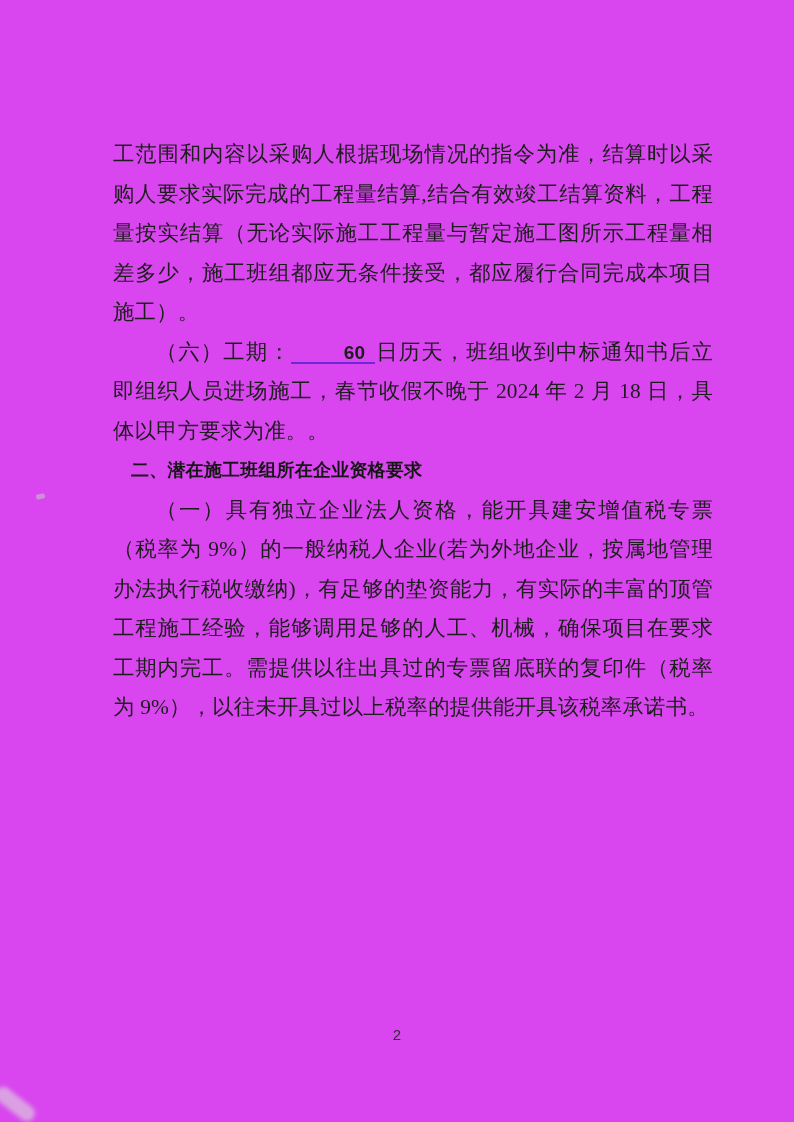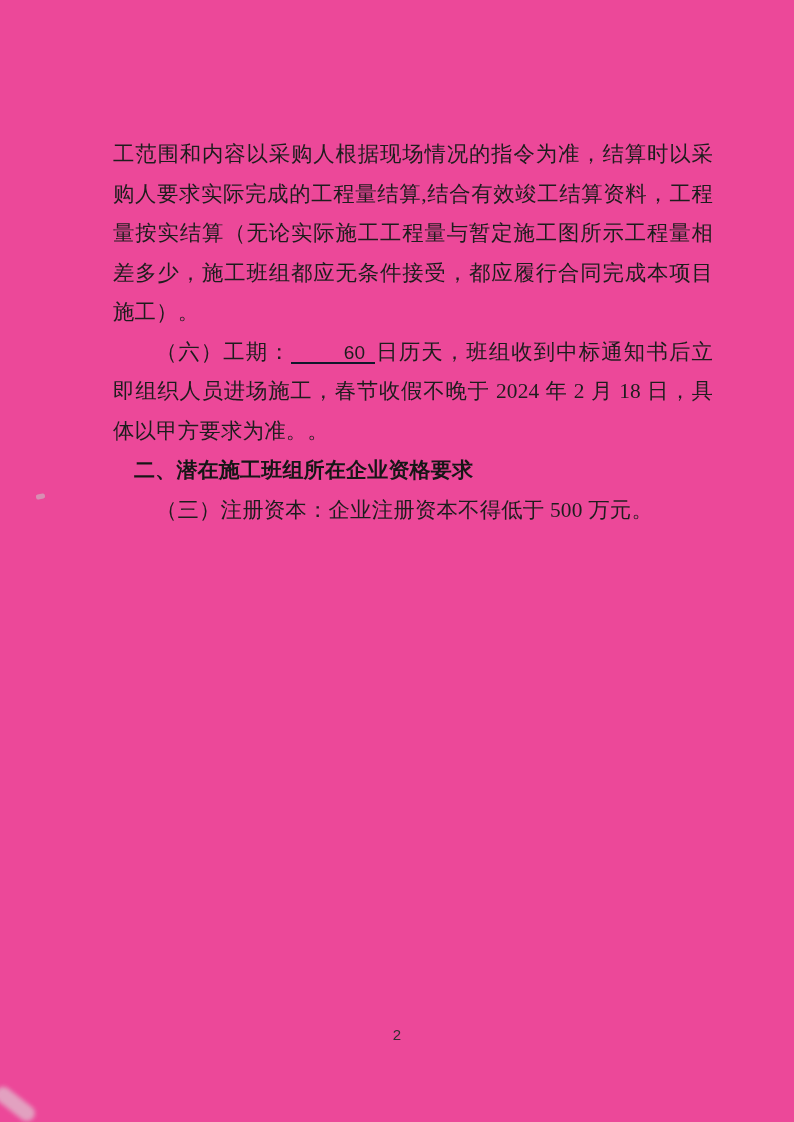--- a/index.html
+++ b/index.html
@@ -4,52 +4,52 @@
 <style>
   html, body { margin: 0; padding: 0; }
   body {
     width: 794px; height: 1122px;
     background: #ffffff;
     font-family: "Liberation Serif", "DejaVu Serif", serif;
   }
   .page {
     position: relative;
     width: 794px; height: 1122px;
-    background: #ec4899;
+    background: #d946ef;
     overflow: hidden;
     color: #1d1d1d;
   }
   .text-block {
     position: absolute;
     left: 113px; top: 135px;
     width: 600px;
     font-size: 21.4px;
     line-height: 39.5px;
     text-align: justify;
     text-justify: inter-character;
     letter-spacing: 0.2px;
     color: #1d1d1d;
   }
   .text-block p { margin: 0; text-indent: 2em; }
   .text-block p.cont { text-indent: 0; }
   .heading {
     margin: 0;
-    font-size: 21px;
+    font-size: 18px;
     font-weight: 700;
     text-indent: 1em;
     line-height: 39.5px;
     color: #161616;
   }
   .uval {
     display: inline-block;
     font-family: "Liberation Sans", "DejaVu Sans", sans-serif;
-    font-weight: 400;
+    font-weight: 700;
     font-size: 19px;
     padding: 0 10px;
-    border-bottom: 2px solid #0f172a;
+    border-bottom: 2px solid #6d28d9;
     line-height: 1;
   }
   .page-footer {
     position: absolute;
     left: 0; top: 1026px; width: 794px;
     text-align: center;
     font-family: "Liberation Sans", "DejaVu Sans", sans-serif;
     font-size: 15px;
     color: #2f2f2f;
   }
@@ -77,23 +77,23 @@
 
   <main class="text-block">
 
     <p class="cont">工范围和内容以采购人根据现场情况的指令为准，结算时以采购人要求实际完成的工程量结算,结合有效竣工结算资料，工程量按实结算（无论实际施工工程量与暂定施工图所示工程量相差多少，施工班组都应无条件接受，都应履行合同完成本项目施工）。</p>
 
     <p><span>（六）工期：</span><span class="uval">60</span><span>日历天，班组收到中标通知书后立即组织人员进场施工，春节收假不晚于 2024 年 2 月 18 日，具体以甲方要求为准。。</span></p>
 
 
     <h2 class="heading">二、潜在施工班组所在企业资格要求</h2>
 
+    <p>（一）具有独立企业法人资格，能开具建安增值税专票（税率为 9%）的一般纳税人企业(若为外地企业，按属地管理办法执行税收缴纳)，有足够的垫资能力，有实际的丰富的顶管工程施工经验，能够调用足够的人工、机械，确保项目在要求工期内完工。需提供以往出具过的专票留底联的复印件（税率为 9%），以往未开具过以上税率的提供能开具该税率承诺书。</p>
 
 
-    <p>（三）注册资本：企业注册资本不得低于 500 万元。</p>
 
 
   </main>
 
   <footer class="page-footer">
     <span>2</span>
   </footer>
 
   <div class="speck-a"></div>
   <div class="speck-b"></div>

